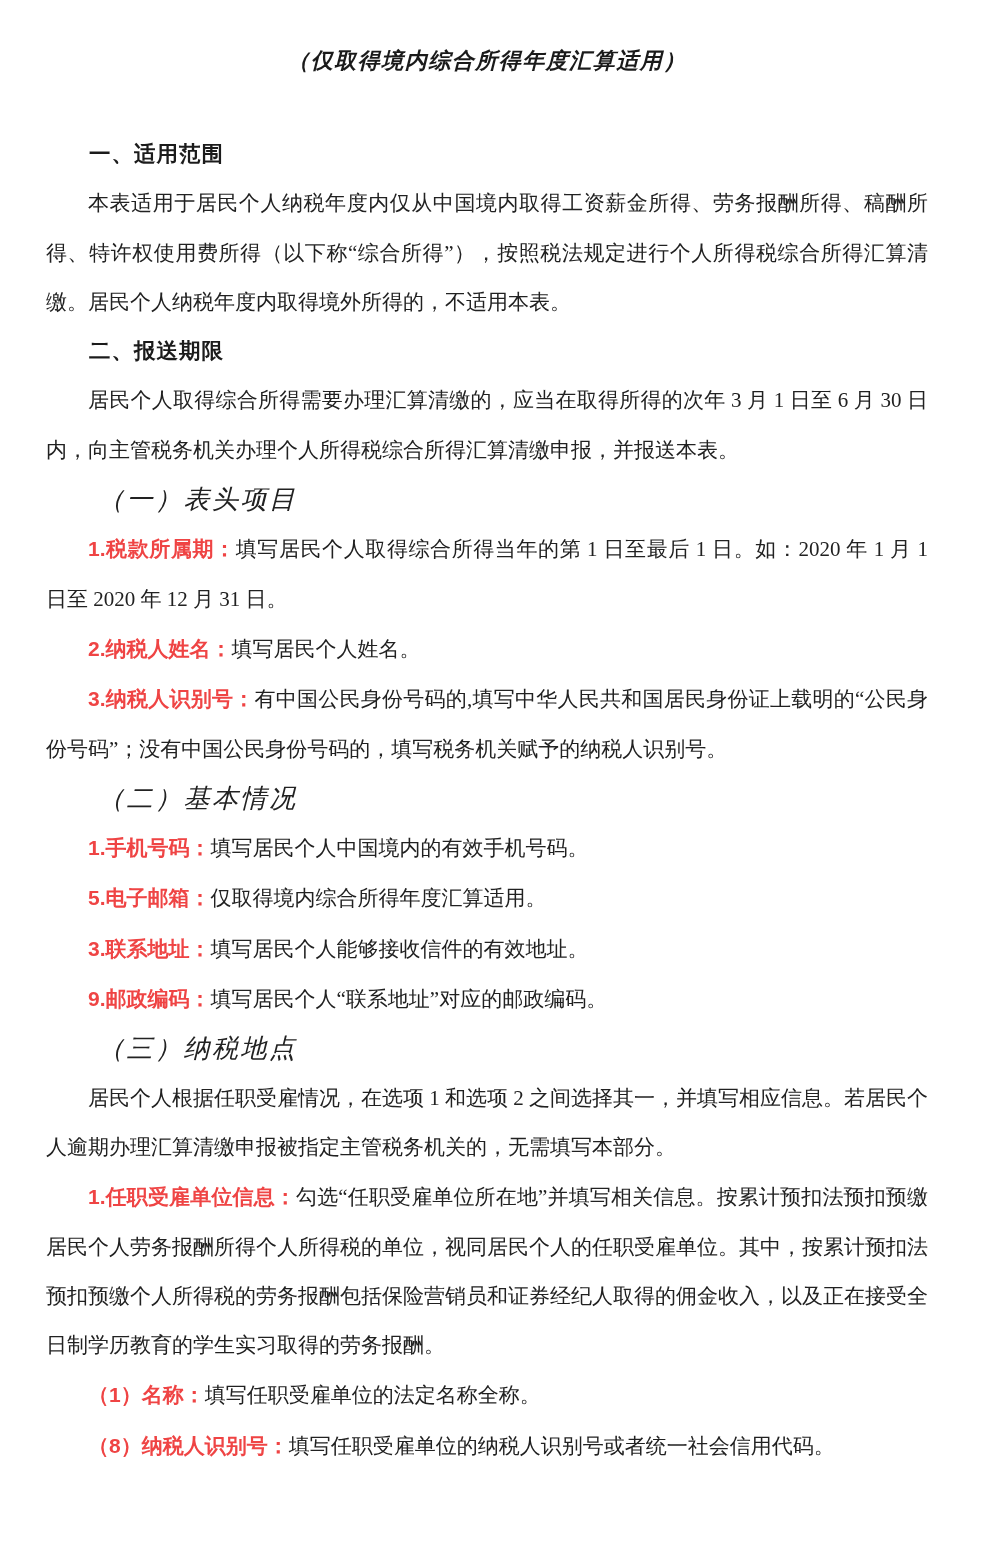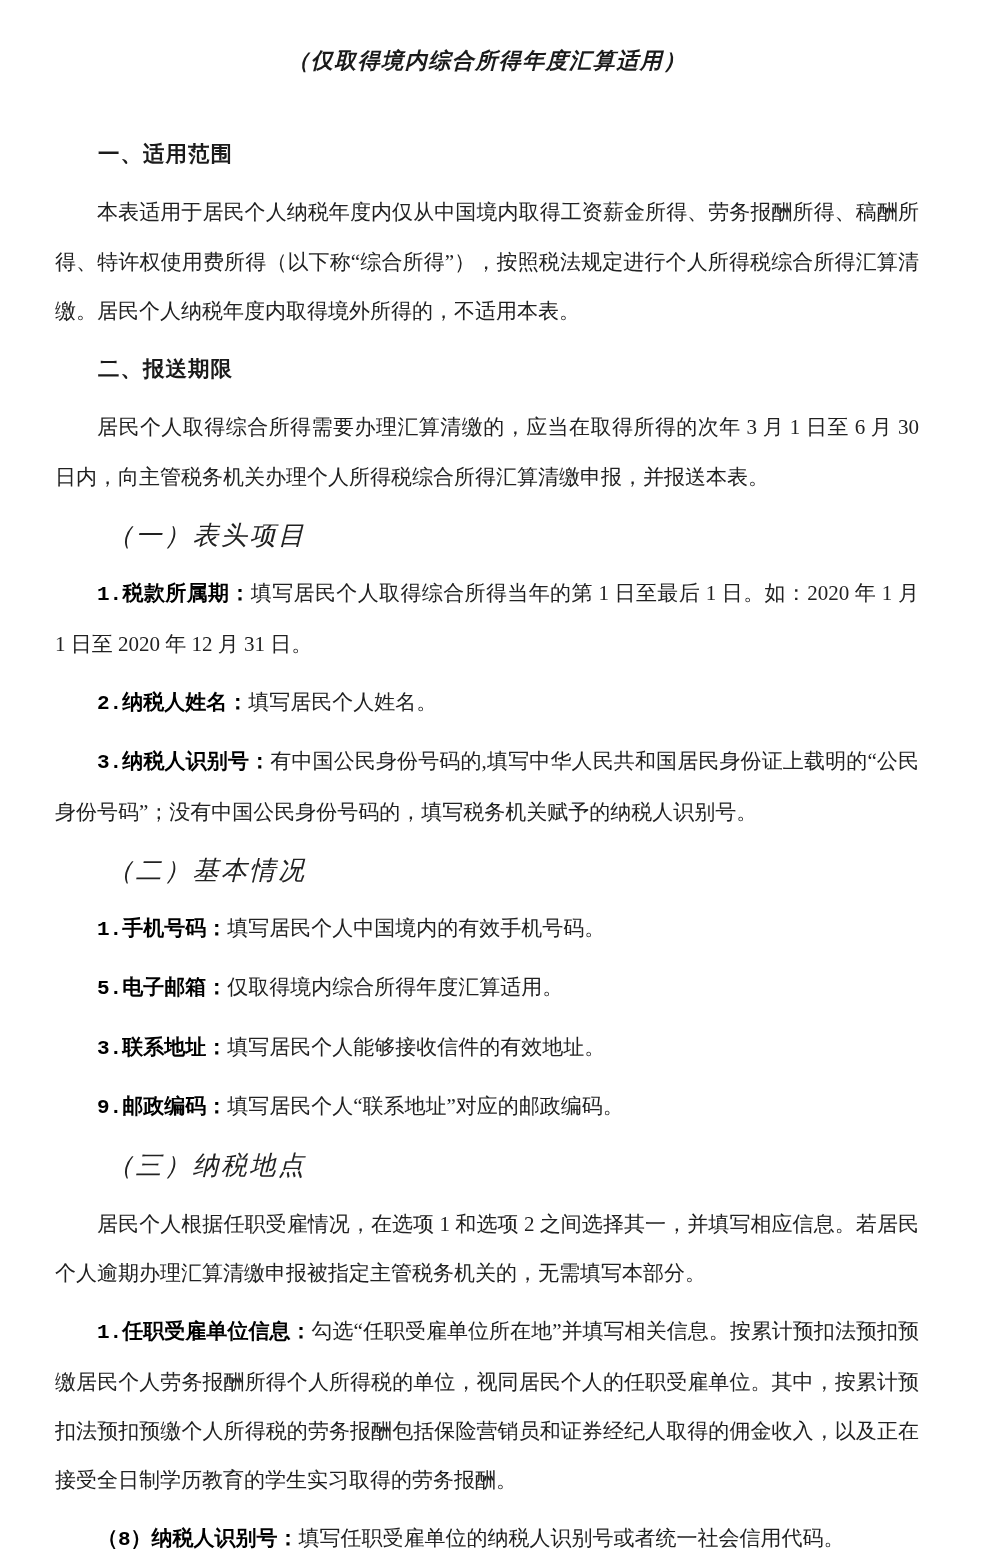--- a/index.html
+++ b/index.html
@@ -37,40 +37,40 @@
   }
   .doc-body {
     margin-top: 54px;
     font-family: "Liberation Serif", "DejaVu Serif", serif;
     font-size: 21px;
     line-height: 49.3px;
     text-align: justify;
     color: #212121;
   }
   .block {
-    margin: 9px;
+    margin: 0;
     text-indent: 2em;
   }
   .block.heading1 {
     font-family: "Liberation Sans", "DejaVu Sans", sans-serif;
     font-weight: bold;
     font-size: 21.5px;
     color: #1b1b1b;
     letter-spacing: 1px;
   }
   .block.kaiHeading {
     font-style: italic;
     font-size: 26px;
     letter-spacing: 2.5px;
     color: #222222;
   }
   .block .label {
-    font-family: Liberation Mono, monospace;
+    font-family: Liberation Sans, sans-serif;
     font-weight: bold;
-    color: #000000;
+    color: #ef4444;
   }
 </style>
 </head>
 <body>
 
 <div class="page">
   <div class="doc-subtitle">（仅取得境内综合所得年度汇算适用）</div>
   <div class="doc-body">
       <p class="block heading1">一、适用范围</p>
       <p class="block paragraph">本表适用于居民个人纳税年度内仅从中国境内取得工资薪金所得、劳务报酬所得、稿酬所得、特许权使用费所得（以下称“综合所得”），按照税法规定进行个人所得税综合所得汇算清缴。居民个人纳税年度内取得境外所得的，不适用本表。</p>
@@ -81,15 +81,16 @@
       <p class="block labeled"><span class="label">2.纳税人姓名：</span><span>填写居民个人姓名。</span></p>
       <p class="block labeled"><span class="label">3.纳税人识别号：</span><span>有中国公民身份号码的,填写中华人民共和国居民身份证上载明的“公民身份号码”；没有中国公民身份号码的，填写税务机关赋予的纳税人识别号。</span></p>
       <p class="block kaiHeading">（二）基本情况</p>
       <p class="block labeled"><span class="label">1.手机号码：</span><span>填写居民个人中国境内的有效手机号码。</span></p>
       <p class="block labeled"><span class="label">5.电子邮箱：</span><span>仅取得境内综合所得年度汇算适用。</span></p>
       <p class="block labeled"><span class="label">3.联系地址：</span><span>填写居民个人能够接收信件的有效地址。</span></p>
       <p class="block labeled"><span class="label">9.邮政编码：</span><span>填写居民个人“联系地址”对应的邮政编码。</span></p>
       <p class="block kaiHeading">（三）纳税地点</p>
       <p class="block paragraph">居民个人根据任职受雇情况，在选项 1 和选项 2 之间选择其一，并填写相应信息。若居民个人逾期办理汇算清缴申报被指定主管税务机关的，无需填写本部分。</p>
       <p class="block labeled"><span class="label">1.任职受雇单位信息：</span><span>勾选“任职受雇单位所在地”并填写相关信息。按累计预扣法预扣预缴居民个人劳务报酬所得个人所得税的单位，视同居民个人的任职受雇单位。其中，按累计预扣法预扣预缴个人所得税的劳务报酬包括保险营销员和证券经纪人取得的佣金收入，以及正在接受全日制学历教育的学生实习取得的劳务报酬。</span></p>
+      <p class="block labeled"><span class="label">（1）名称：</span><span>填写任职受雇单位的法定名称全称。</span></p>
       <p class="block labeled"><span class="label">（8）纳税人识别号：</span><span>填写任职受雇单位的纳税人识别号或者统一社会信用代码。</span></p>
     </div>
 </div>
 
 </body></html>

